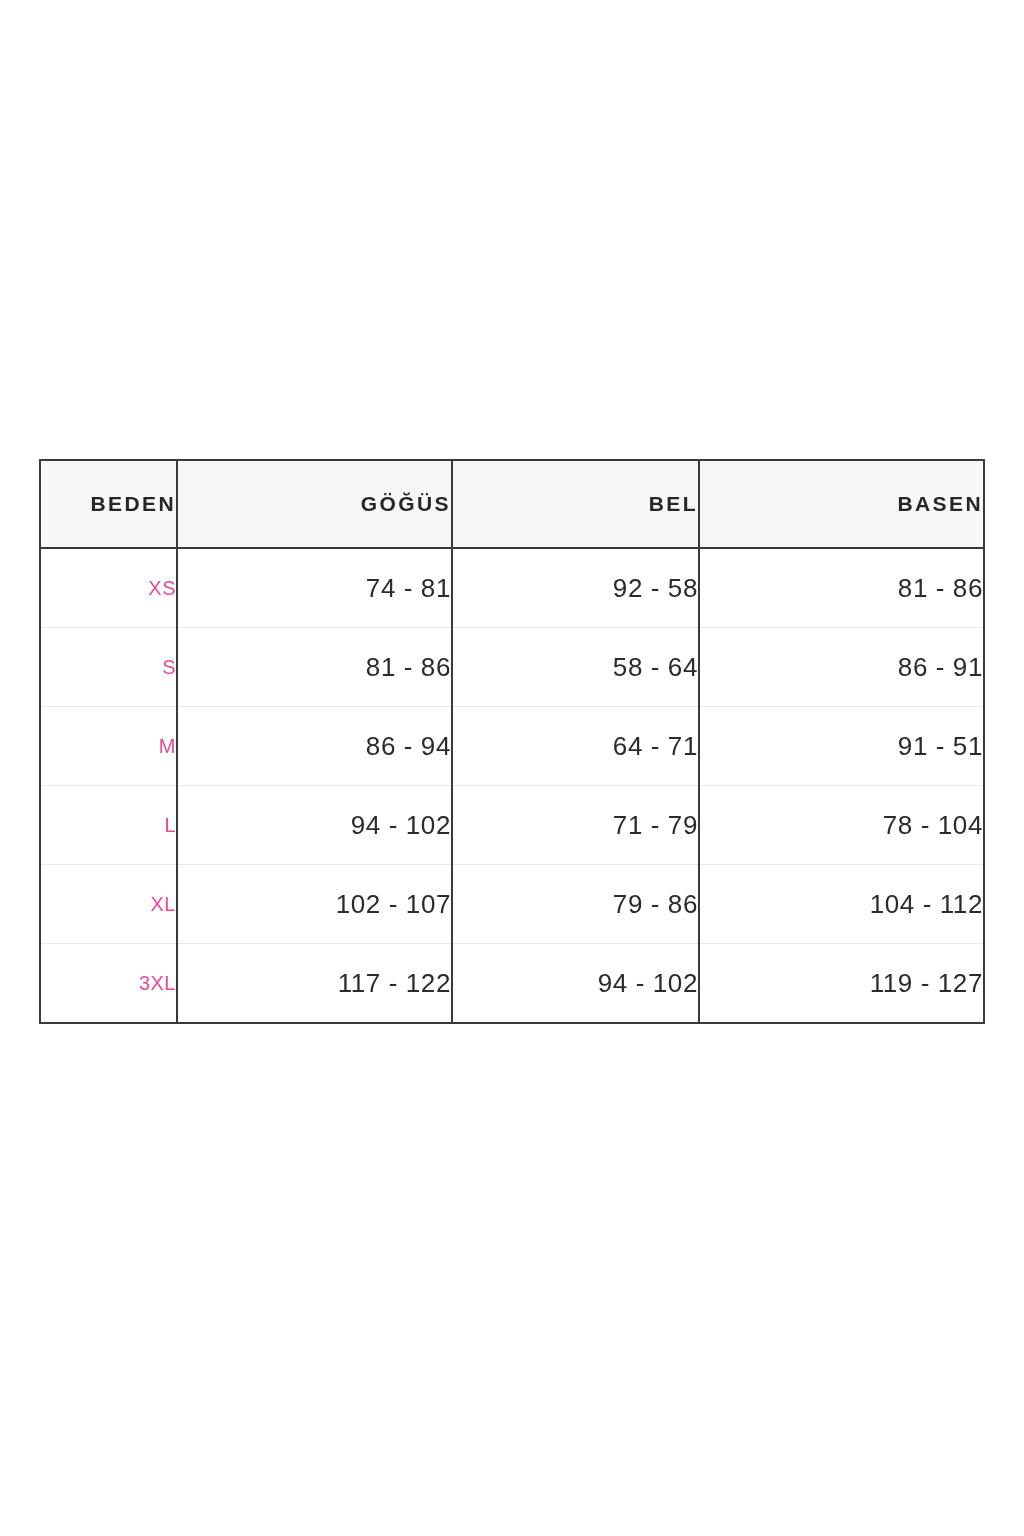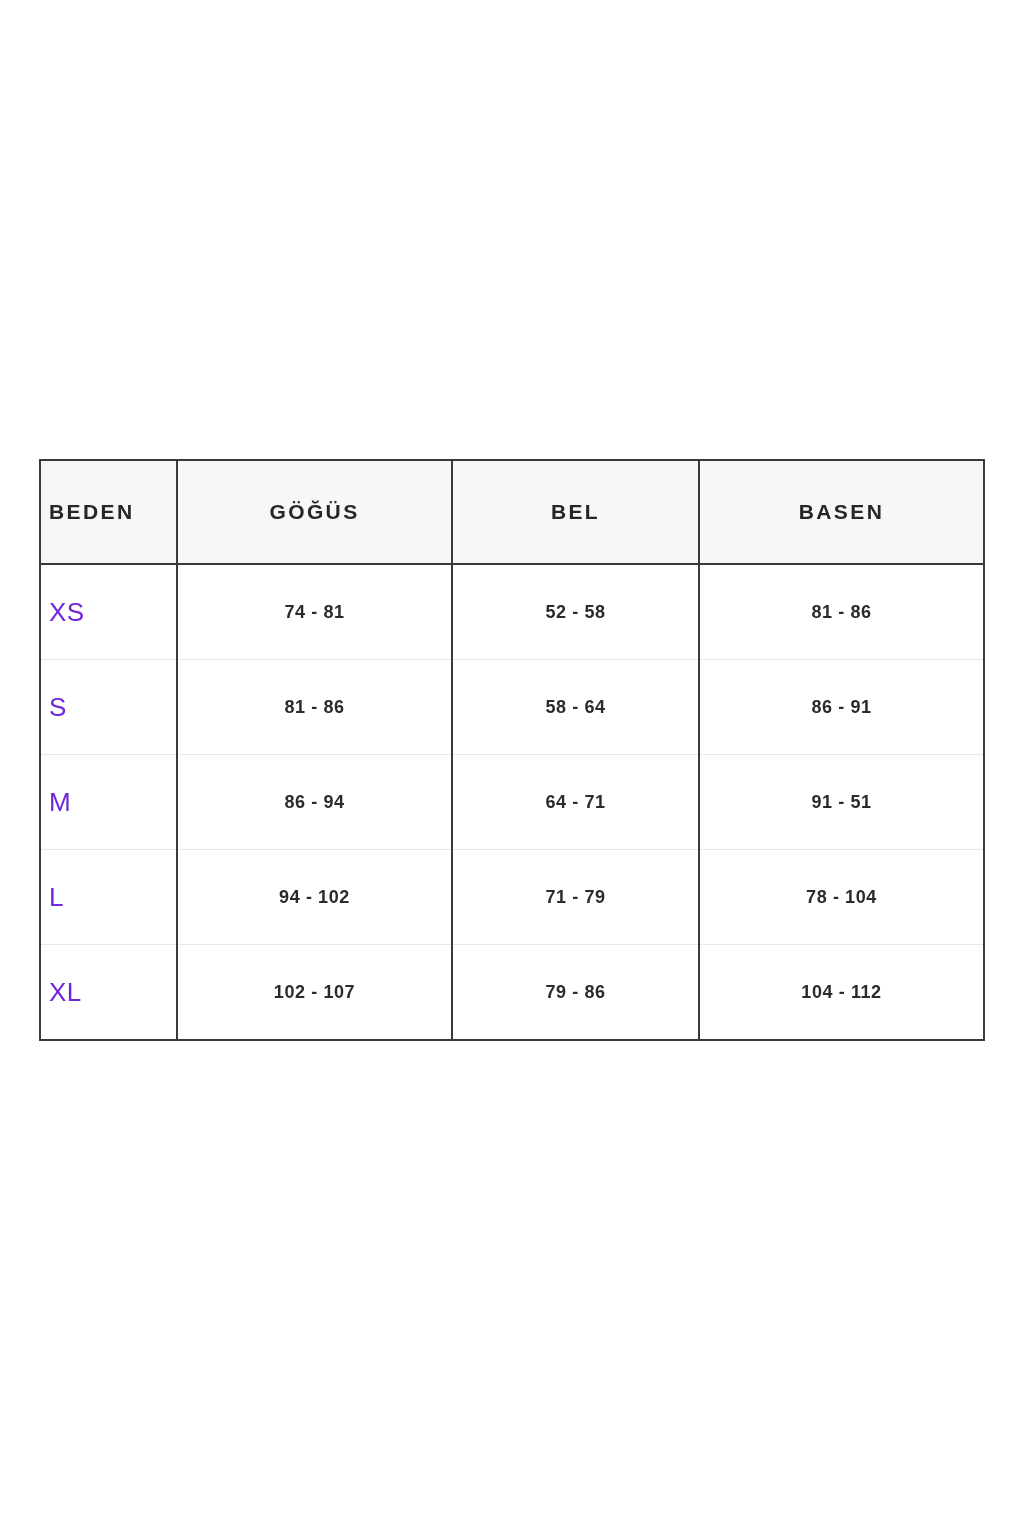--- a/index.html
+++ b/index.html
@@ -36,23 +36,24 @@
     width: 946px;
     background: #ffffff;
     border: 2px solid #3a3a3a;
     table-layout: fixed;
   }
 
   table.size-table th,
   table.size-table td {
     border-right: 2px solid #3a3a3a;
     border-bottom: 1px solid #e8e8e8;
-    padding: 8px;
+    padding: 0;
     height: 78px;
     vertical-align: middle;
+    text-align: right;
   }
   table.size-table th:last-child,
   table.size-table td:last-child {
     border-right: none;
   }
 
   table.size-table thead th {
     background: #f7f7f7;
     border-bottom: 2px solid #3a3a3a;
     height: 86px;
@@ -75,29 +76,29 @@
   
   th.h-beden { text-align: left;   padding-left: 28px; }
   th.h-gogus,
   th.h-bel,
   th.h-basen { text-align: center; }
 
   
   td.v-size {
     text-align: left;
     padding-left: 28px;
-    font-size: 26px;
+    font-size: 20px;
     font-weight: normal;
     letter-spacing: 0.5px;
-    color: #6d28d9;
+    color: #ec4899;
   }
   td.v-num {
     text-align: center;
-    font-size: 18px;
-    font-weight: bold;
+    font-size: 26px;
+    font-weight: normal;
     letter-spacing: 0.6px;
     color: #2b2b2b;
   }
 </style>
 </head>
 <body>
 
 <div class="page">
 
   <div class="table-wrap">
@@ -113,21 +114,21 @@
           <th class="h-beden">BEDEN</th>
           <th class="h-gogus">GÖĞÜS</th>
           <th class="h-bel">BEL</th>
           <th class="h-basen">BASEN</th>
         </tr>
       </thead>
       <tbody>
         <tr>
           <td class="v-size">XS</td>
           <td class="v-num">74 - 81</td>
-          <td class="v-num">52 - 58</td>
+          <td class="v-num">92 - 58</td>
           <td class="v-num">81 - 86</td>
         </tr>
         <tr>
           <td class="v-size">S</td>
           <td class="v-num">81 - 86</td>
           <td class="v-num">58 - 64</td>
           <td class="v-num">86 - 91</td>
         </tr>
         <tr>
           <td class="v-size">M</td>
@@ -140,17 +141,23 @@
           <td class="v-num">94 - 102</td>
           <td class="v-num">71 - 79</td>
           <td class="v-num">78 - 104</td>
         </tr>
         <tr>
           <td class="v-size">XL</td>
           <td class="v-num">102 - 107</td>
           <td class="v-num">79 - 86</td>
           <td class="v-num">104 - 112</td>
         </tr>
+        <tr>
+          <td class="v-size">3XL</td>
+          <td class="v-num">117 - 122</td>
+          <td class="v-num">94 - 102</td>
+          <td class="v-num">119 - 127</td>
+        </tr>
       </tbody>
     </table>
   </div>
 
 </div>
 
 </body></html>

